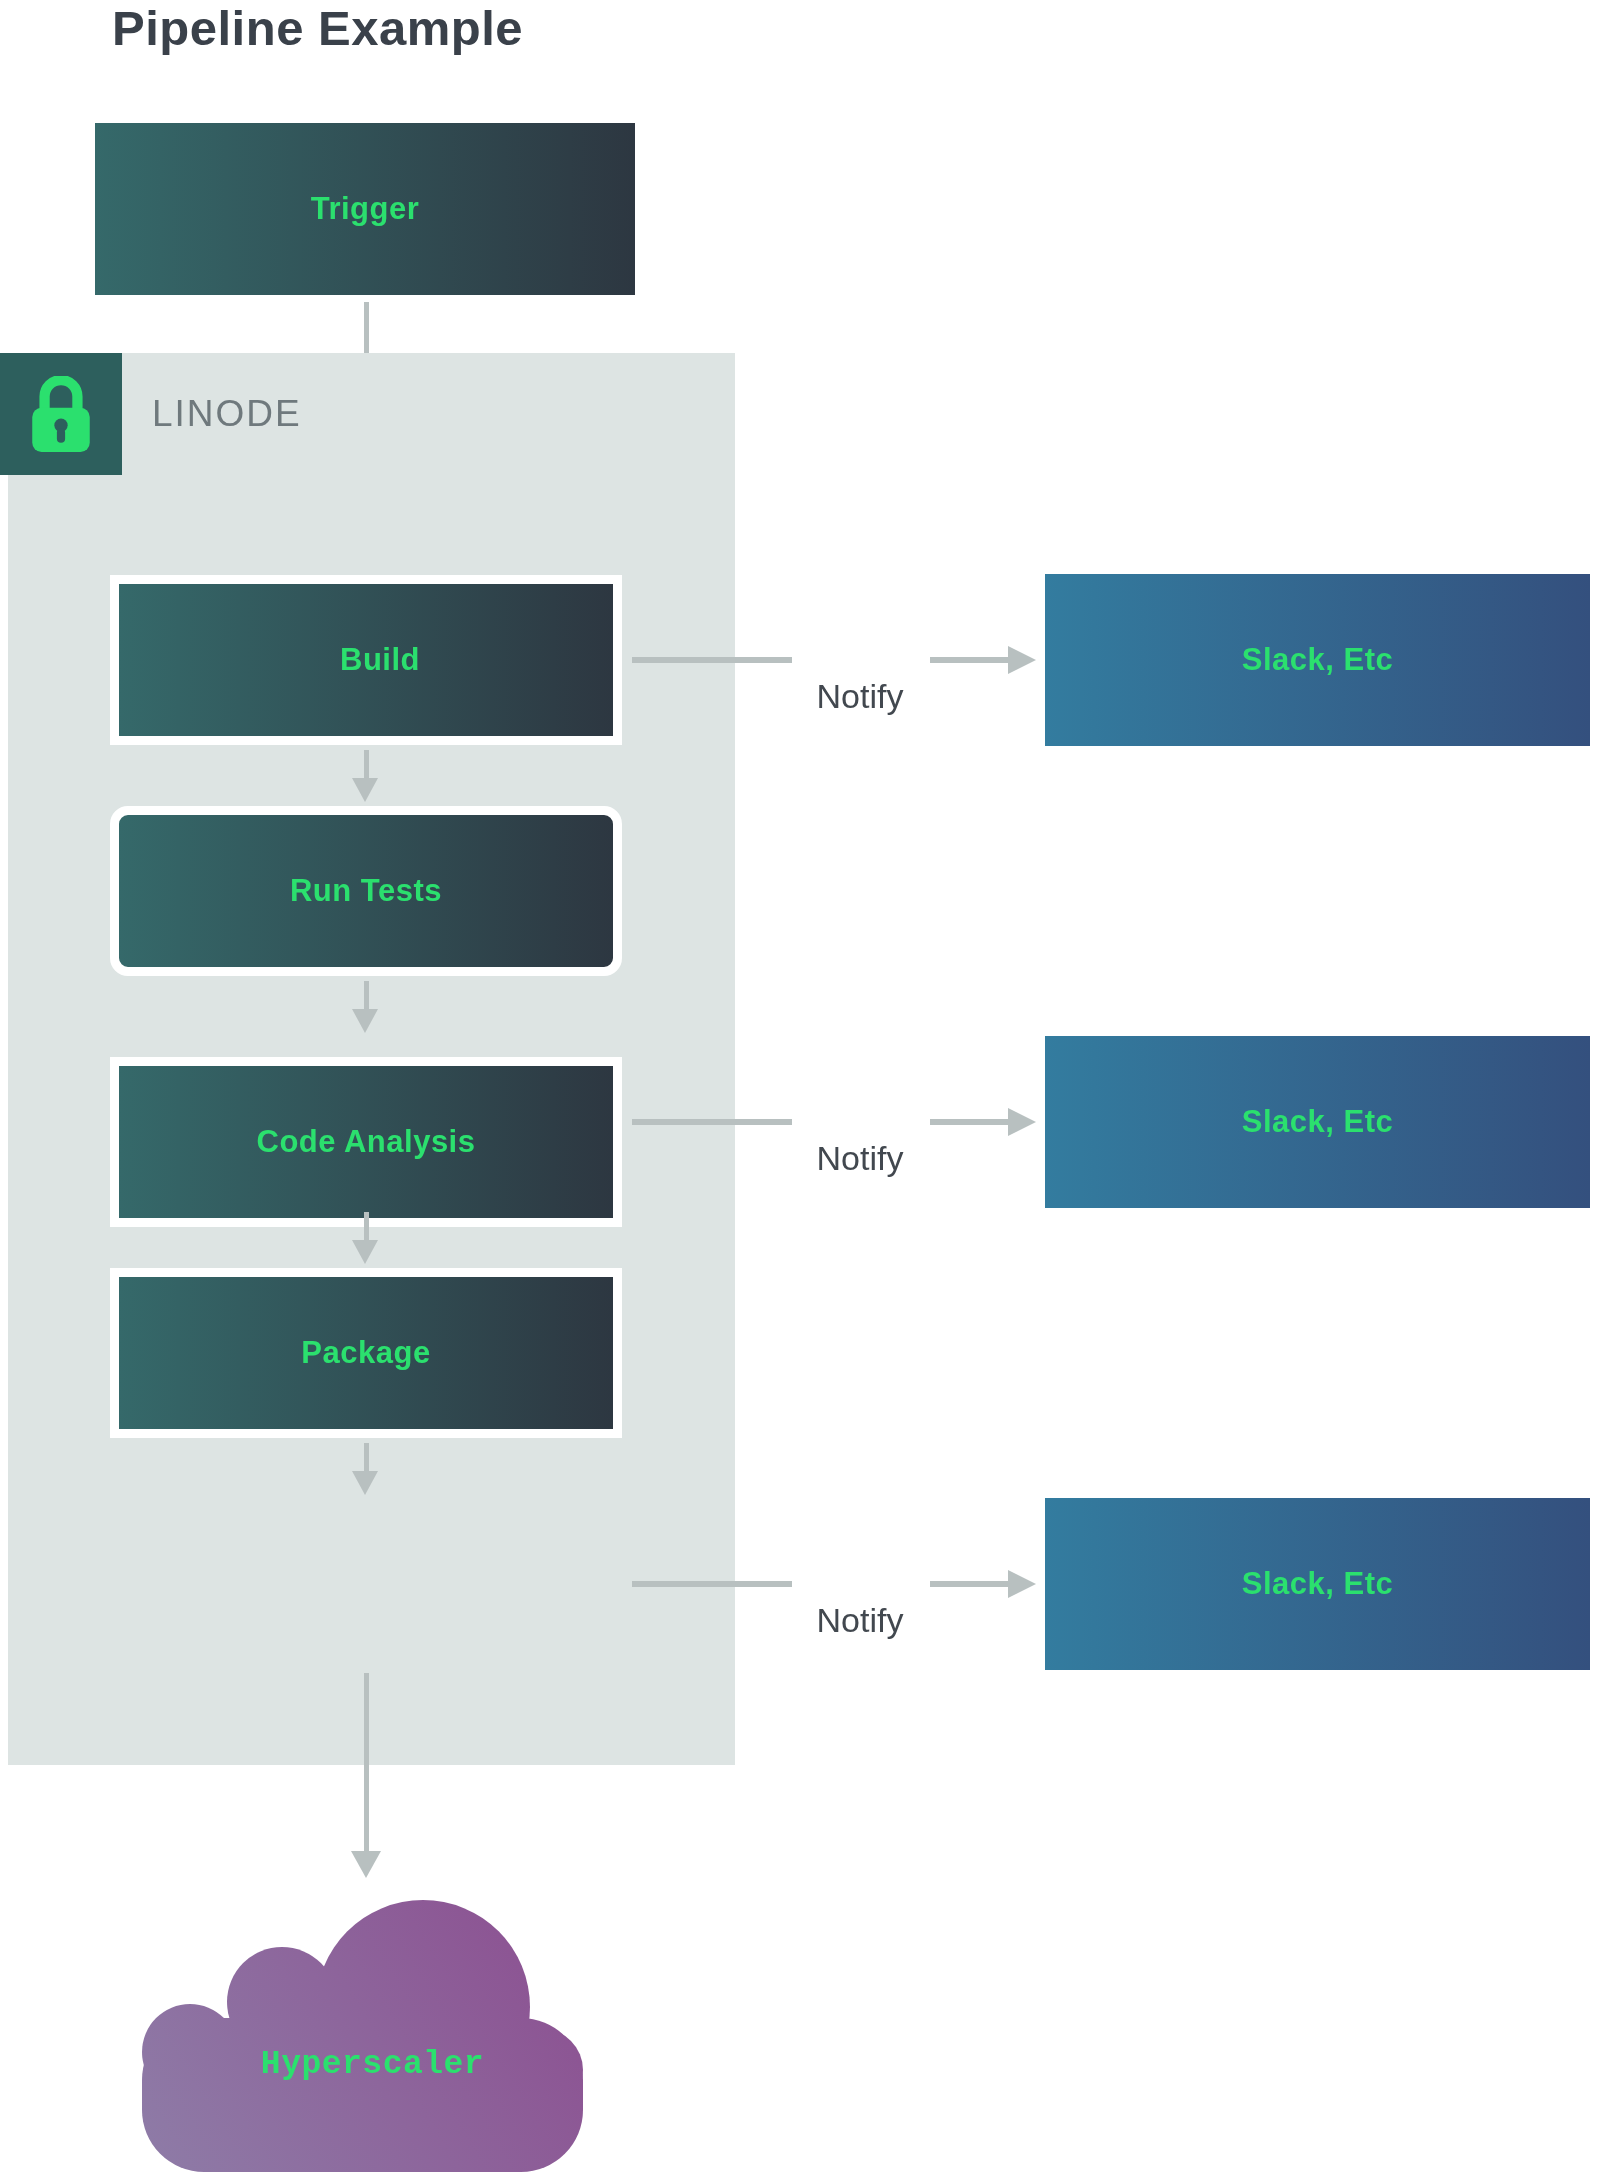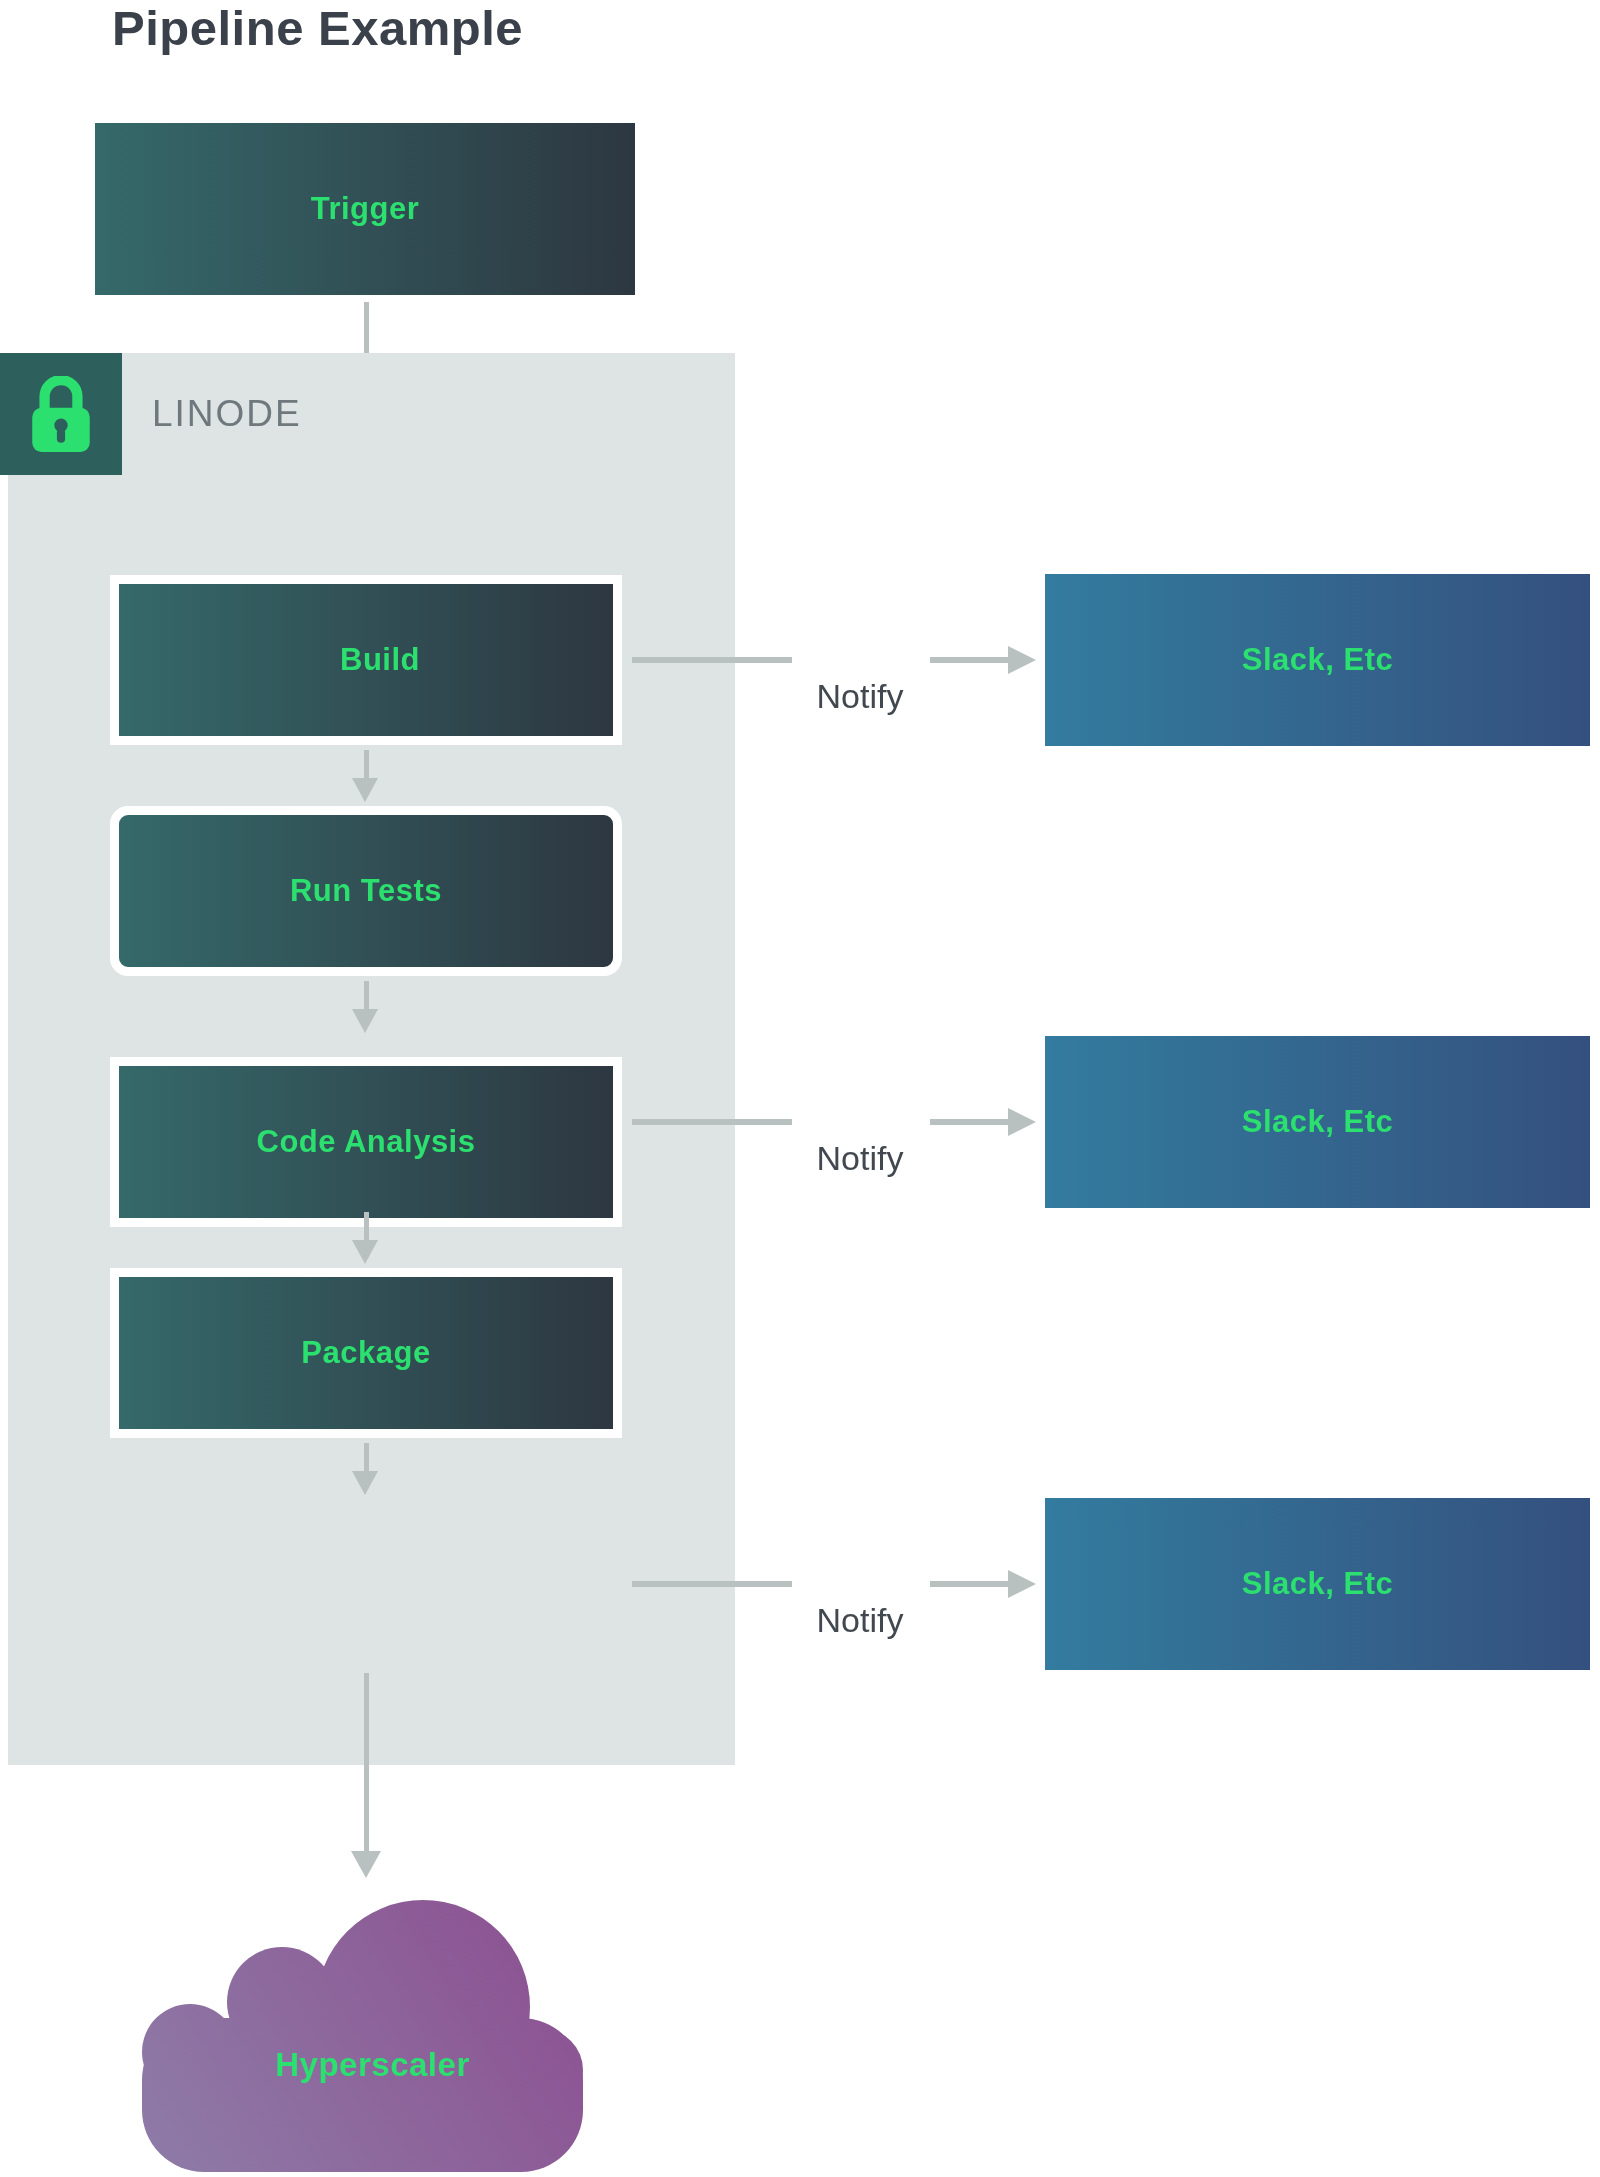--- a/index.html
+++ b/index.html
@@ -51,21 +51,21 @@
     position:absolute;width:0;height:0;
     border-top:14px solid transparent;border-bottom:14px solid transparent;
     border-left:28px solid var(--arrow-gray,#b8c0c0);
   }
   .notify-label{
     position:absolute;width:140px;text-align:center;
     font-size:34px;color:var(--label-text,#42484f);margin-top:40px;
   }
   .cloud-label{
     position:absolute;left:152px;top:2046px;width:441px;text-align:center;
-    font-size:33px;font-weight:bold;color:var(--accent-green,#2be06e);letter-spacing:0.5px;
+    font-size:33px;font-weight:bold;color:var(--accent-green,#2be06e);letter-spacing:0.5px;font-family:Liberation Mono, monospace;
   }
 </style>
 </head>
 <body>
 
 <div class="page">
 
   <h1 class="title">Pipeline Example</h1>
 
   <div class="node grad-stage" style="left:95px;top:123px;width:540px;height:172px;">

